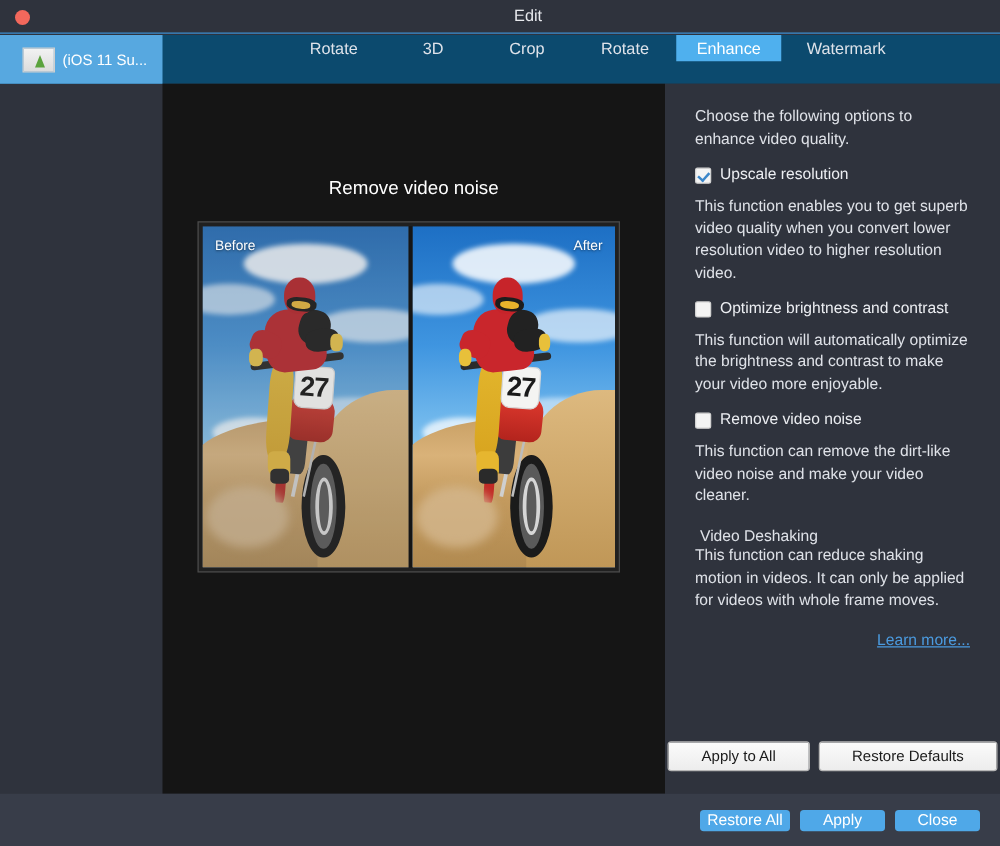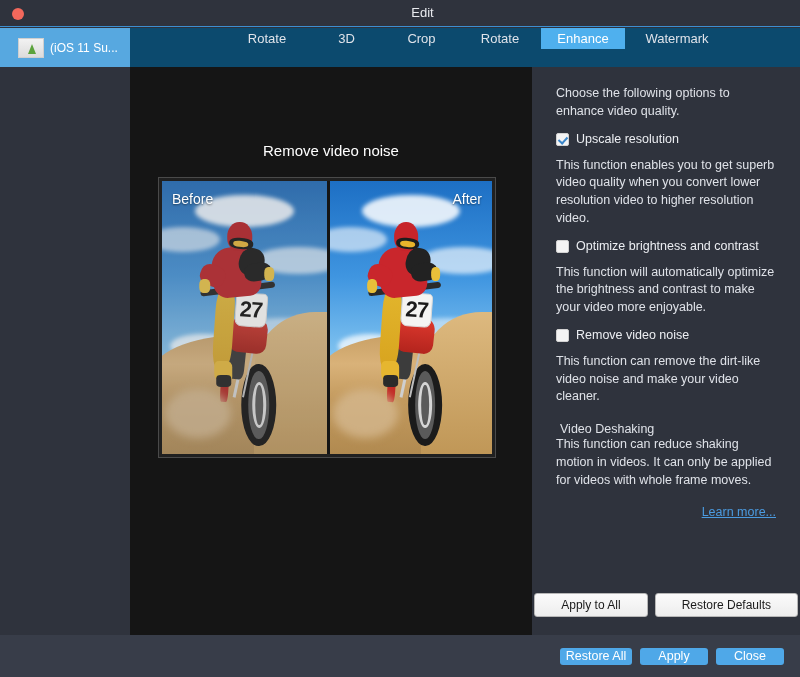--- a/index.html
+++ b/index.html
@@ -90,21 +90,21 @@
     position: absolute; left: 28px; top: 110px;
     width: 338px; height: 281px;
     background: #202020;
     border: 1px solid #4a4a4a;
     padding: 3px;
     display: flex;
   }
   .pane { position: relative; width: 50%; height: 100%; overflow: hidden; }
   .pane + .pane { border-left: 3px solid #151515; }
   .pane-label {
-    position: absolute; top: 10px; color: #ffffff; font-size: 14px;
+    position: absolute; top: 10px; color: #ffffff; font-size: 11px;
     z-index: 5; text-shadow: 0 1px 2px rgba(0,0,0,.5);
   }
   .pane-before .pane-label { left: 10px; }
   .pane-after .pane-label { right: 10px; }
 
   
   .photo { position: absolute; inset: 0; overflow: hidden;
     background: linear-gradient(#1d6fc4 0%, #3f95e0 35%, #7cc0ef 62%, #b7dcf6 78%, #cfe7f7 84%); }
   .photo.soft { filter: saturate(.85) contrast(.9) brightness(.97); }
   .cloud { position: absolute; background: rgba(255,255,255,.85); border-radius: 50%; filter: blur(2px); }
@@ -181,21 +181,21 @@
   
   .panel {
     position: absolute; left: 532px; top: 67px;
     width: 268px; height: 568px;
     background: #2f333d;
     padding: 18px 24px 0 24px;
   }
   .p-text { color: #dfe2e8; font-size: 12.5px; line-height: 1.42; }
   .p-text.para { margin: 10px 0 0 0; }
   .p-text.first { margin: 0; }
-  .checkrow { display: flex; align-items: center; gap: 7px; margin-top: 11px; }
+  .checkrow { display: flex; align-items: flex-end; gap: 7px; margin-top: 11px; }
   .cbox {
     width: 13px; height: 13px; flex: none; margin-top: 1px;
     background: #f4f4f4; border: 1px solid #d2d2d2; border-radius: 2px;
     position: relative;
   }
   .cbox.checked::after {
     content: ""; position: absolute; left: 3px; top: 1px;
     width: 4px; height: 7px;
     border: solid #3b86c9; border-width: 0 2px 2px 0;
     transform: rotate(42deg);

